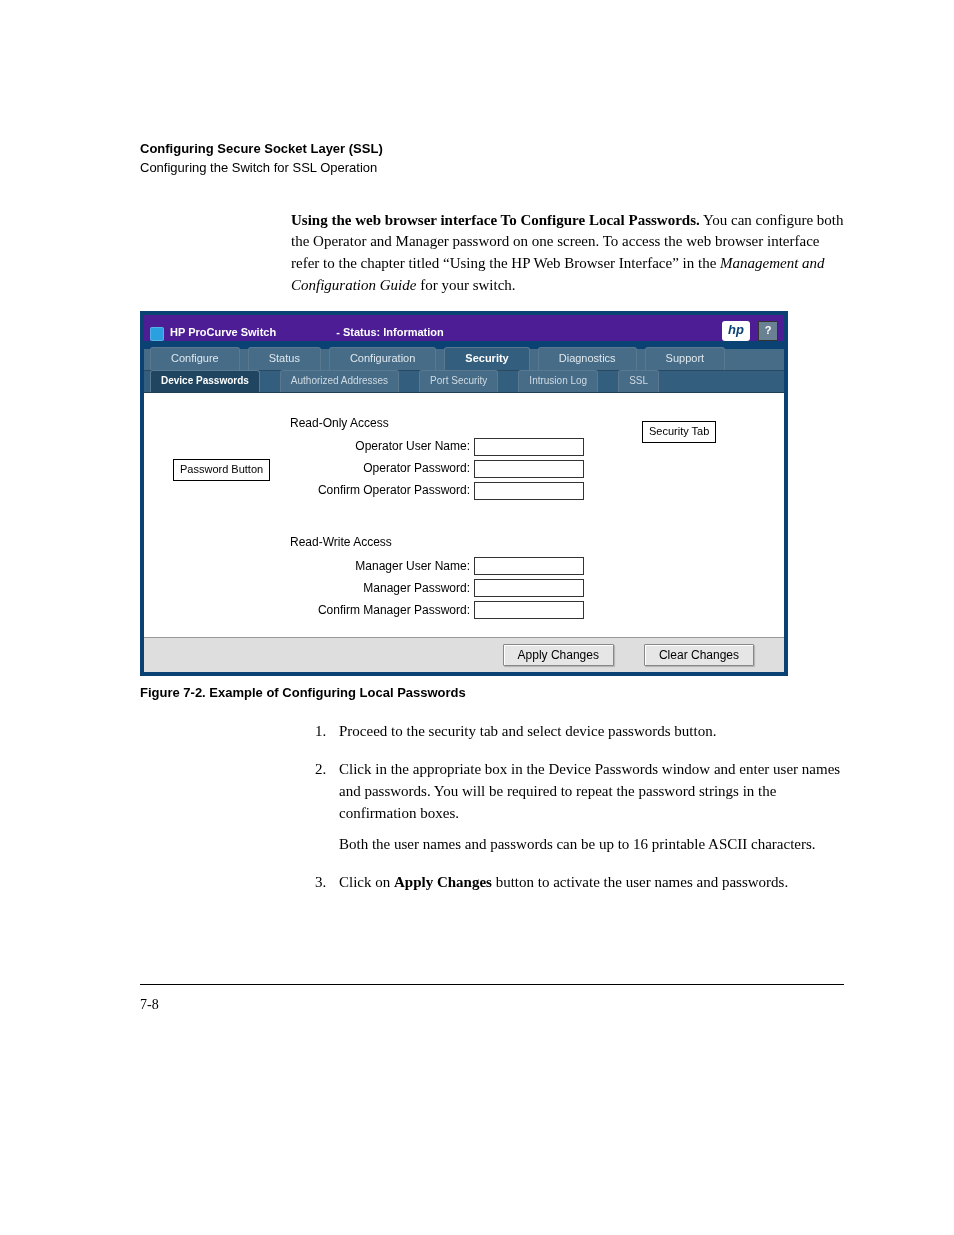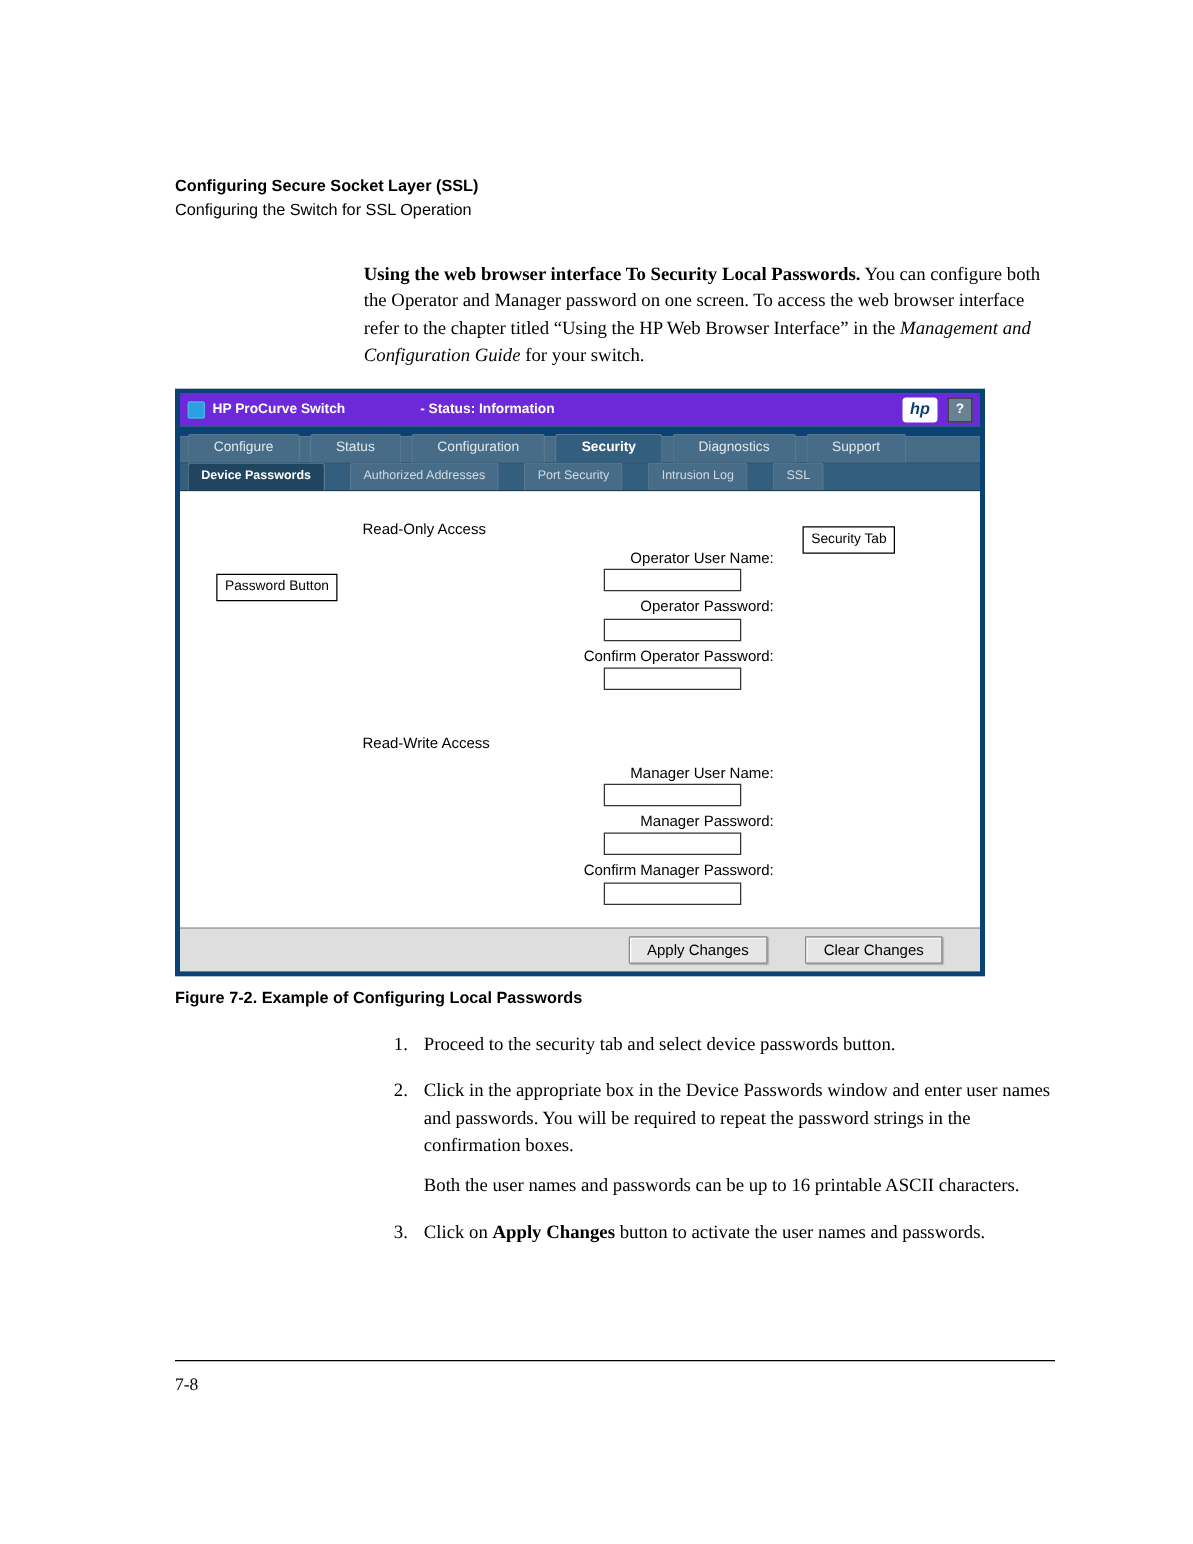--- a/index.html
+++ b/index.html
@@ -35,25 +35,25 @@
   }
   .app-frame {
     border: 4px solid #0b4274;
     background: #a5bbc5;
     width: 648px;
     font-family: Arial, Helvetica, sans-serif;
     font-size: 11px;
     position: relative;
   }
   .app-titlebar {
-    background: #6d28d9;
+    background: #4c1d95;
     color: #fff;
     height: 26px;
     display: flex;
-    align-items: center;
+    align-items: flex-end;
     padding: 0 6px;
     font-weight: bold;
     font-size: 11px;
   }
   .app-titlebar .icon-app {
     width: 14px; height: 14px; background:#2aa0e0; border-radius:2px;
     margin-right:6px; display:inline-block;
     box-shadow: inset 0 0 0 1px #fff3;
   }
   .app-titlebar .spacer { flex:1; }
@@ -87,21 +87,21 @@
     padding:3px 10px; font-size:10px; color:#cfdbe3; border:1px solid #5a7890;
     border-bottom:none; background:#476c87; cursor:default;
     border-radius:3px 3px 0 0; margin-right:20px;
   }
   .sub-tab.active { background:#1f4560; color:#fff; font-weight:bold; }
   .form-area {
     background:#fff; margin:0; padding:18px 12px 14px 160px;
     font-size:12px; color:#000;
   }
   .group-title { font-family:Arial; font-size:12px; margin:4px 0 6px -14px; }
-  .form-row { display:flex; align-items:center; margin:4px 0;flex-direction:column; }
+  .form-row { display:flex; align-items:center; margin:4px 0; }
   .form-row label { width:170px; text-align:right; padding-right:4px; font-size:12px; }
   .form-row input {
     width:110px; height:18px; border:1px solid #333; font-size:11px;
   }
   .gap { height:26px; }
   .button-bar {
     background:#dedede; border-top:1px solid #999; padding:6px 30px;
     display:flex; justify-content:flex-end; gap:30px;
   }
   .win-btn {
@@ -159,21 +159,21 @@
   .footer-rule { border:none; border-top:1px solid #000; margin-top:90px; }
   .page-num { font-family:Georgia,serif; font-size:14px; margin-top:10px; }
 </style>
 </head>
 <body>
 
 <div class="header-title">Configuring Secure Socket Layer (SSL)</div>
 <div class="header-sub">Configuring the Switch for SSL Operation</div>
 
 <p class="intro">
-  <span class="lead">Using the web browser interface To Security Local Passwords.</span><span> You can configure both the Operator and Manager password on one screen. To access the web browser interface refer to the  chapter titled “Using the HP Web Browser Interface” in the </span><span class="italic">Management and Configuration Guide</span><span> for your switch.</span>
+  <span class="lead">Using the web browser interface To Configure Local Passwords.</span><span> You can configure both the Operator and Manager password on one screen. To access the web browser interface refer to the  chapter titled “Using the HP Web Browser Interface” in the </span><span class="italic">Management and Configuration Guide</span><span> for your switch.</span>
 </p>
 
 <div class="figure-wrap">
 
   <div class="callout" style="left:33px; top:148px;">Password Button</div>
   <div class="arrow-up" style="left:62px; top:98px; height:50px;"></div>
 
   <div class="callout" style="left:502px; top:110px;">Security Tab</div>
   <div class="arrow-diag" style="left:410px; top:58px; width:90px; transform:rotate(30deg);"></div>
 

